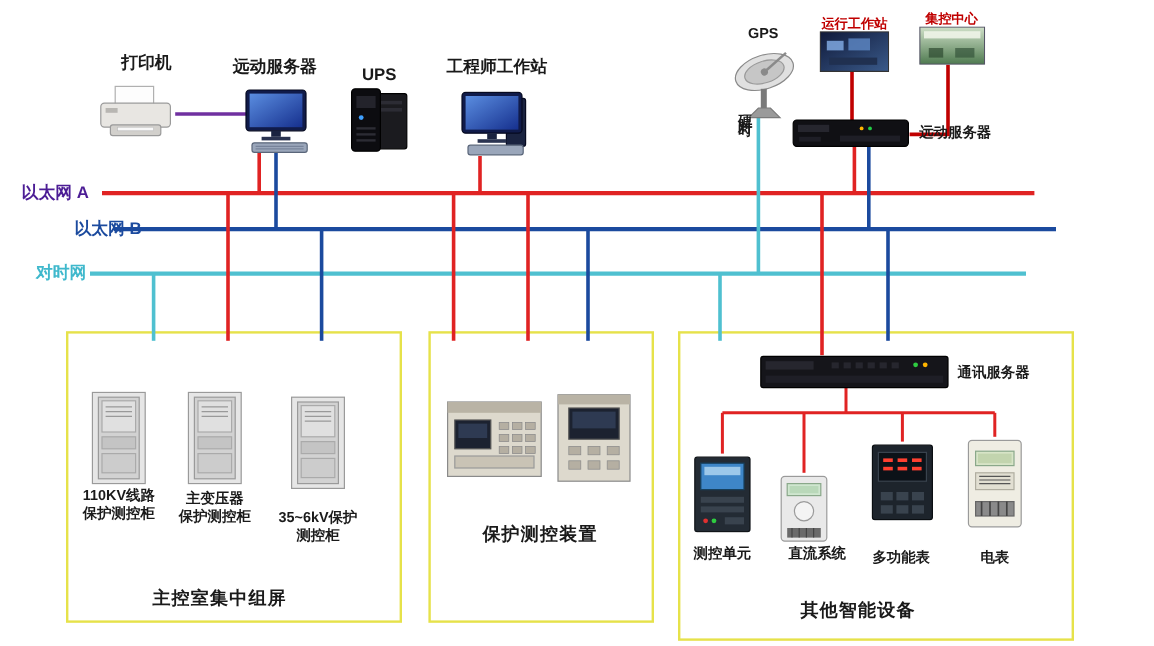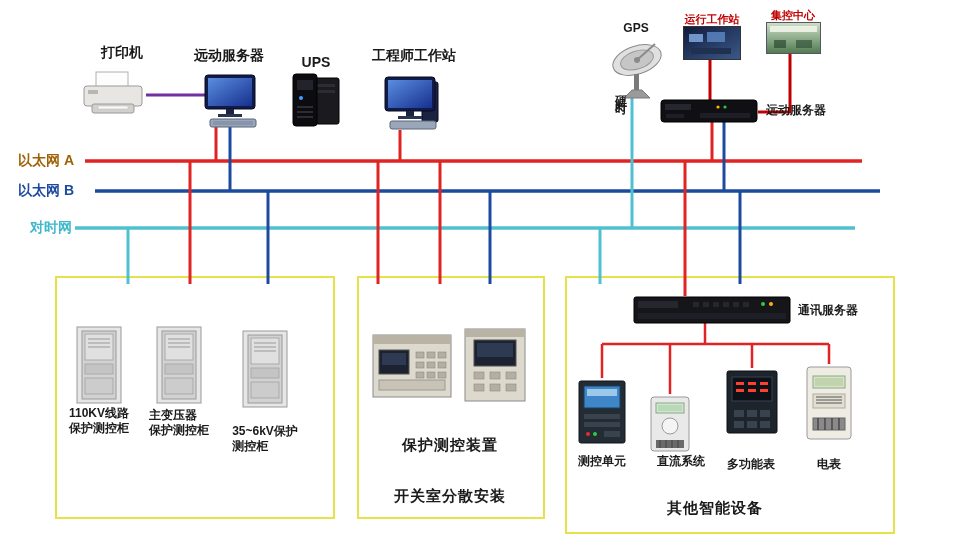--- a/index.html
+++ b/index.html
@@ -3,24 +3,24 @@
 <meta charset="utf-8">
 <style>
   html,body{margin:0;padding:0;background:#fff;}
   body{font-family:"Liberation Sans","DejaVu Sans",sans-serif;}
   .stage{position:relative;width:962px;height:538px;background:#fff;overflow:hidden;}
   svg.wires{position:absolute;left:0;top:0;z-index:1;}
   .box{position:absolute;z-index:0;border:2px solid #e6e24a;background:#fff;}
   .dev{position:absolute;z-index:2;line-height:0;}
   .lbl{position:absolute;z-index:3;font-weight:700;color:#1a1a1a;white-space:nowrap;font-size:14px;}
   .ctr{transform:translateX(-50%);}
-  .two{text-align:left;line-height:15px;font-size:12px;}
+  .two{text-align:center;line-height:15px;font-size:12px;}
   .cap{font-size:15px;letter-spacing:1px;text-align:right;}
-  .red{color:#a16207;}
-  .blue{color:#1b4a9e;}
+  .red{color:#4c1d95;}
+  .blue{color:#1b4a9e;margin-left:44px;}
   .cyan{color:#3fb8cc;}
   .photo-lbl{color:#c00000;font-size:11px;}
   .small{font-size:12px;}
   .vtext{writing-mode:vertical-rl;text-orientation:upright;font-size:12px;letter-spacing:3px;}
 </style>
 </head>
 <body>
 
 <div class="stage">
 
@@ -345,23 +345,23 @@
     <div>保护测控柜</div>
   </div>
   <div class="lbl ctr two" style="left:179px;top:408px">
     <div>主变压器</div>
     <div>保护测控柜</div>
   </div>
   <div class="lbl ctr two" style="left:265px;top:424px">
     <div>35~6kV保护</div>
     <div>测控柜</div>
   </div>
+  <div class="lbl ctr cap" style="left:183px;top:489px">主控室集中组屏</div>
 
   <div class="lbl ctr cap" style="left:450px;top:436px">保护测控装置</div>
-  <div class="lbl ctr cap" style="left:450px;top:487px">开关室分散安装</div>
 
   <div class="lbl small" style="left:798px;top:302px">通讯服务器</div>
   <div class="lbl ctr small" style="left:602px;top:453px">测控单元</div>
   <div class="lbl ctr small" style="left:681px;top:453px">直流系统</div>
   <div class="lbl ctr small" style="left:751px;top:456px">多功能表</div>
   <div class="lbl ctr small" style="left:829px;top:456px">电表</div>
   <div class="lbl ctr cap" style="left:715px;top:499px">其他智能设备</div>
 
 </div>
 

